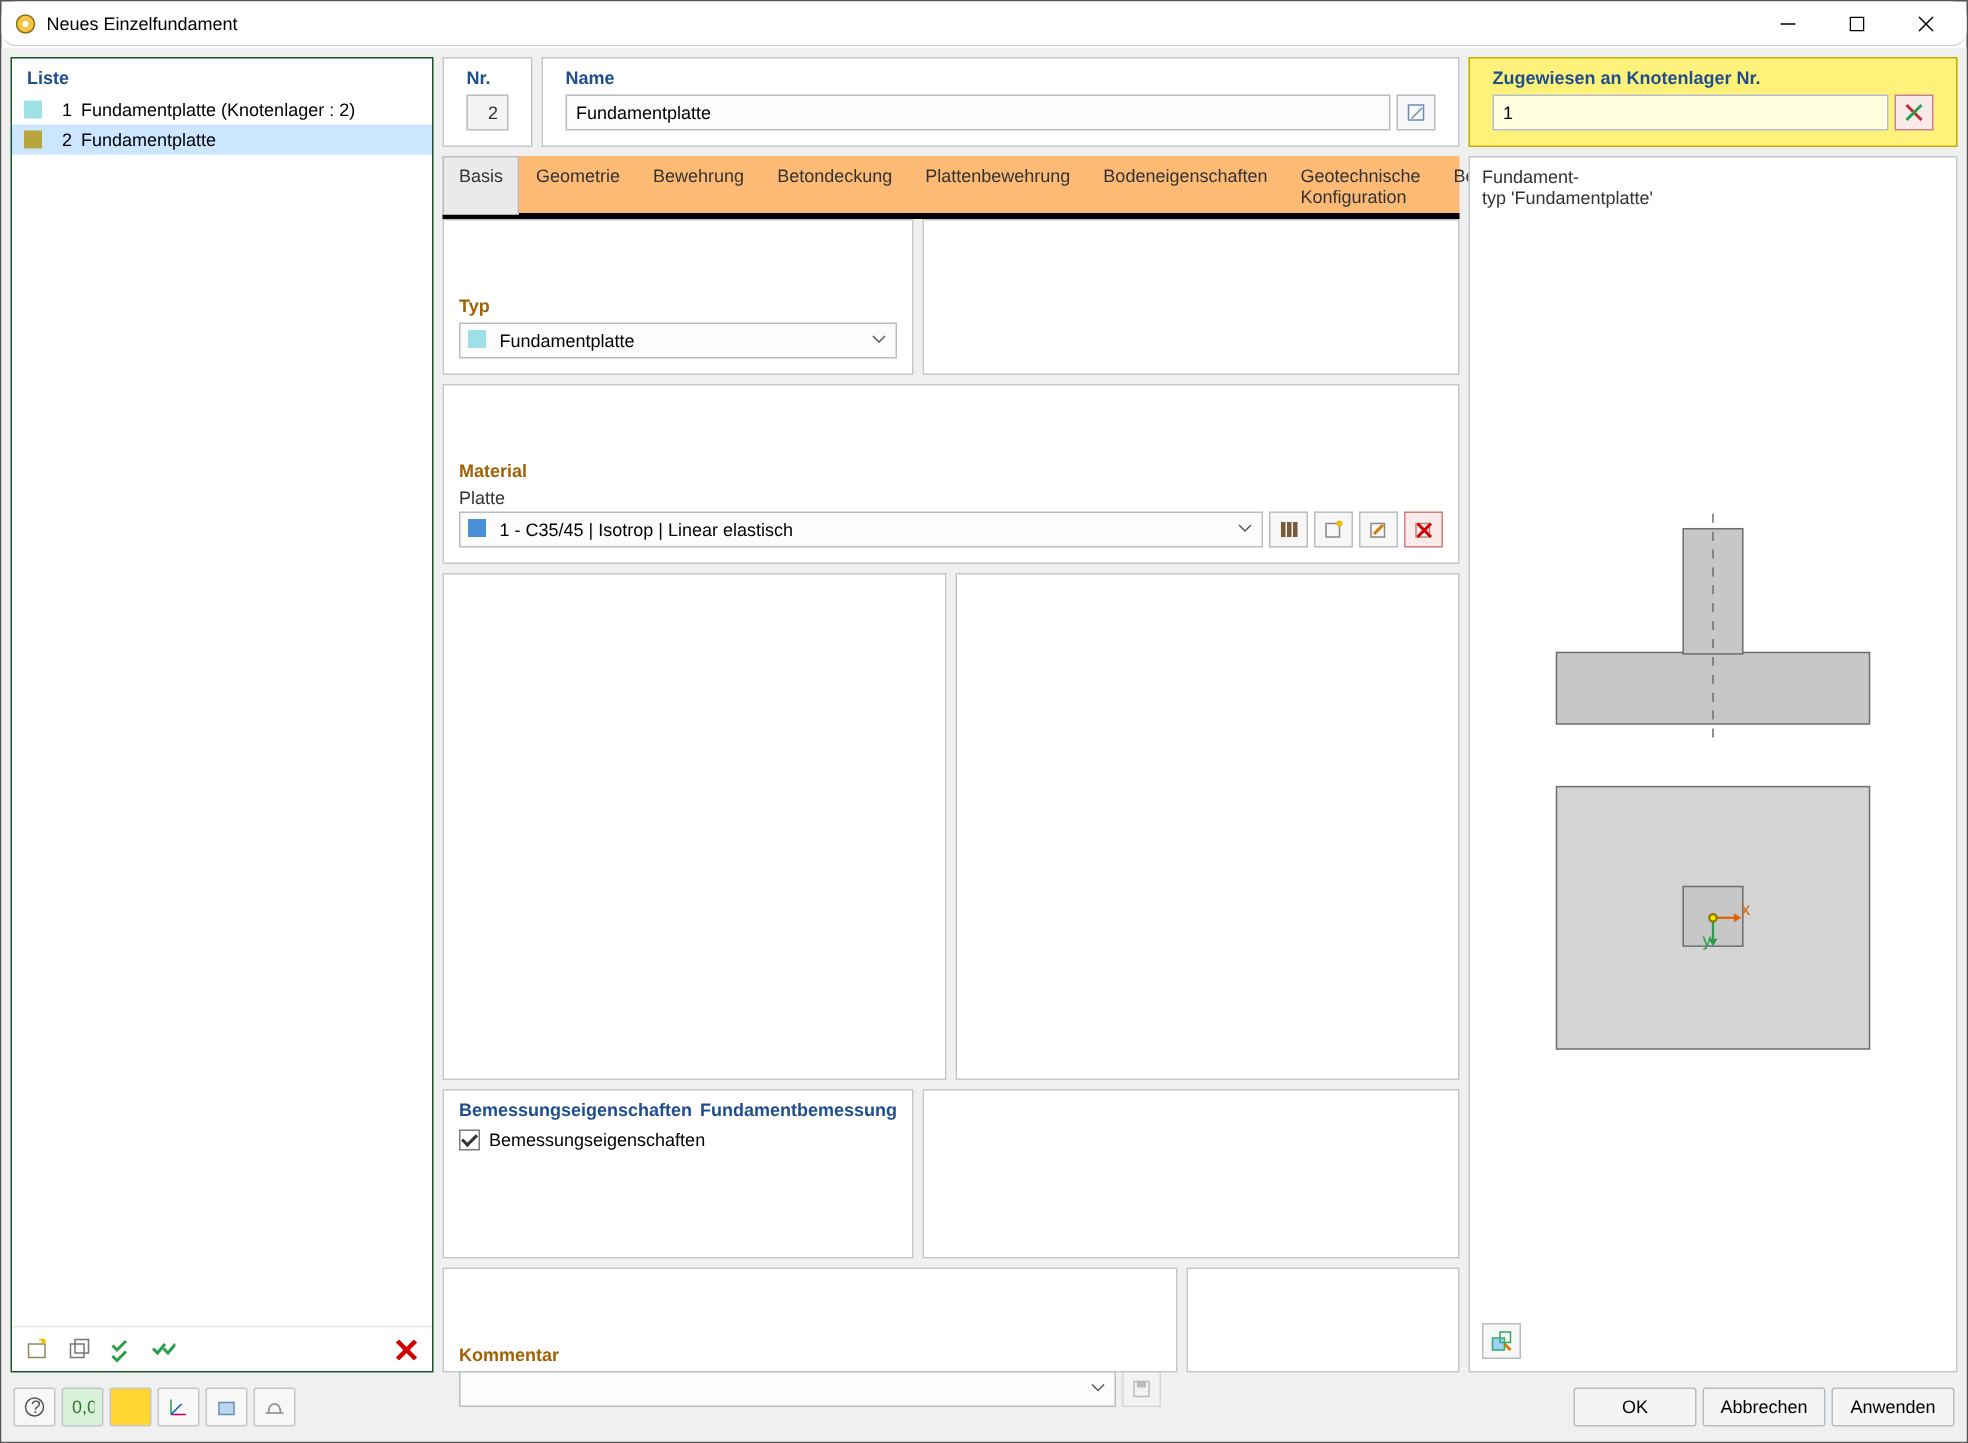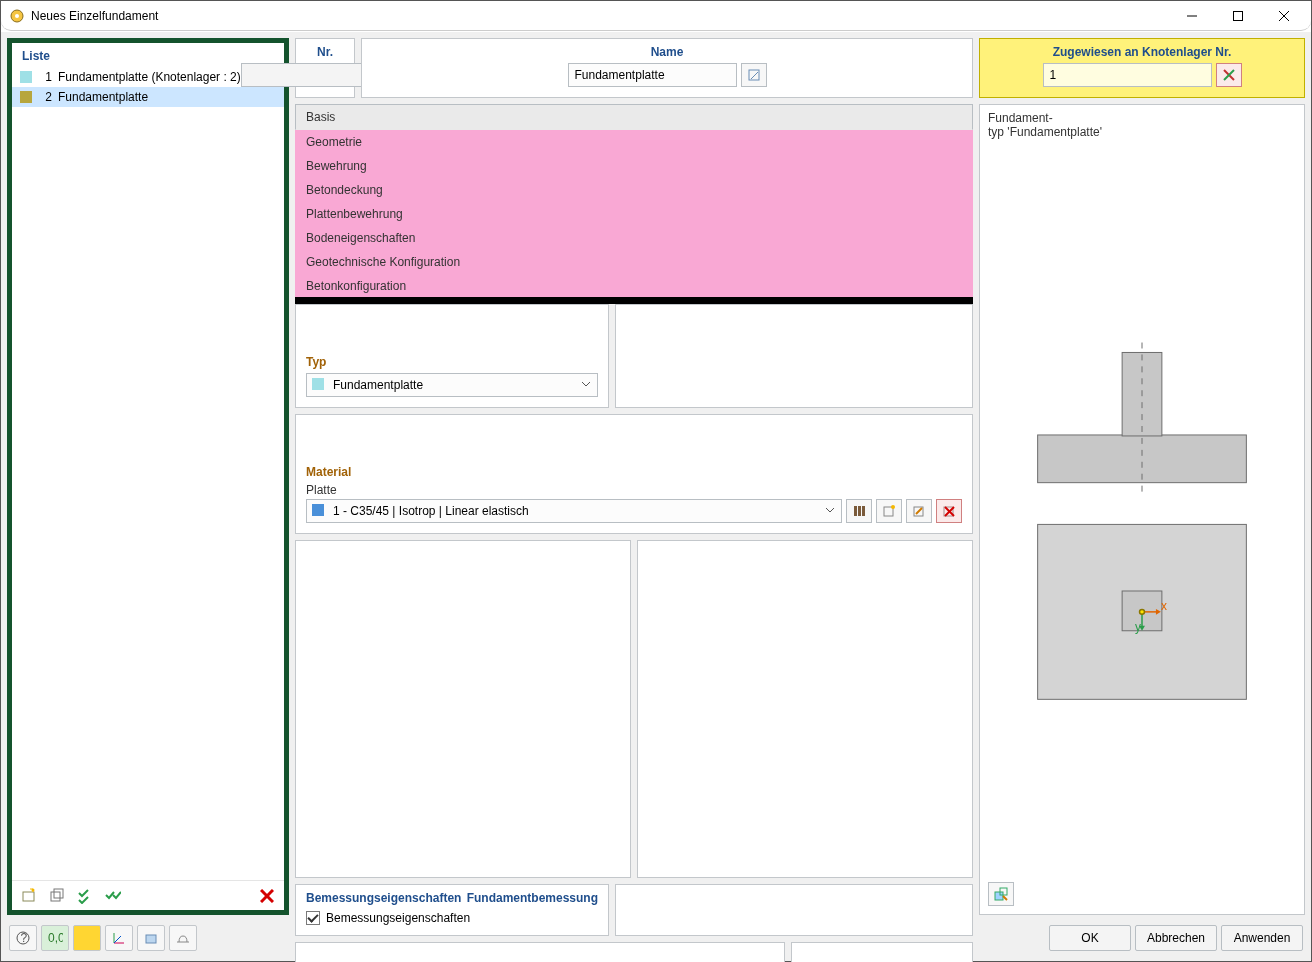--- a/index.html
+++ b/index.html
@@ -6,46 +6,46 @@
 body { margin: 0; background: #fff; }
 .window { width: 1312px; height: 962px; background: #fff; position: relative; border: 1px solid #555; }
 .titlebar { height: 30px; background: #fff; display: flex; align-items: center; padding: 0 4px 0 8px; border-bottom: 1px solid #ccc; border-radius: 10px; }
 .titlebar .app-icon { width:16px; height:16px; margin-right:6px; }
 .titlebar .title { flex:1; color:#000; }
 .winbtns { display:flex; }
 .winbtn { width:46px; height:29px; display:flex; align-items:center; justify-content:center; background:transparent; border:none; }
 .winbtn svg { width:10px; height:10px; }
 .body { position:absolute; top:31px; left:0; right:0; bottom:0; display:flex; flex-direction:column; background:#f0f0f0; padding:6px; gap:6px; }
 .main-row { display:flex; flex:1; gap:6px; min-height:0; }
-.left-pane { width:282px; background:#fff; border:5px solid #14532d; display:flex; flex-direction:column; }
+.left-pane { width:282px; background:#fff; border:1px solid #14532d; display:flex; flex-direction:column; }
 .pane-head { color:#1f4e8c; font-weight:600; padding:6px 10px 4px; }
 .list { flex:1; overflow:auto; }
 .list-item { display:flex; align-items:center; gap:6px; padding:3px 8px; }
 .list-item.selected { background:#cce6ff; }
 .sw { width:12px; height:12px; flex:0 0 12px; }
 .list-item .num { width:14px; text-align:right; }
 .left-tools { height:30px; border-top:1px solid #e5e5e5; display:flex; align-items:center; padding:0 6px; gap:6px; }
 .left-tools .spacer { flex:1; }
 .tbtn { width:22px; height:22px; display:flex; align-items:center; justify-content:center; border:1px solid transparent; background:transparent; border-radius:2px; cursor:pointer; }
 .right-area { flex:1; display:flex; flex-direction:column; min-width:0; gap:6px; }
 .hdr-row { display:flex; gap:6px; }
-.hdr-block { background:#fff; border:1px solid #c3c7cb; padding:6px 15px 10px; display:flex; flex-direction:column; gap:4px;align-items:center; }
+.hdr-block { background:#fff; border:1px solid #c3c7cb; padding:6px 15px 10px; display:flex; flex-direction:column; gap:4px; }
 .hdr-nr { width:60px; }
 .hdr-name { flex:1; }
 .hdr-assign { width:326px; background:#fff27a; border-color:#c0b000; }
 .lbl-blue { color:#1f4e8c; font-weight:600; }
 .inp { height:24px; border:1px solid #b8bec3; background:#fcfcfc; padding:0 6px; }
 .inp-row { display:flex; gap:4px; align-items:center; }
 .inp-row .inp { flex:1; }
 .inp.ro { background:#f4f4f4; text-align:right; color:#333; }
 .iconbtn { width:26px; height:24px; border:1px solid #b8bec3; background:#f7f7f7; display:flex; align-items:center; justify-content:center; cursor:pointer; }
 .iconbtn.del { border-color:#d08080; background:#fbeaea; }
 .content-row { flex:1; display:flex; gap:6px; min-height:0; }
 .tabs-col { flex:1; display:flex; flex-direction:column; min-width:0; }
-.tabs { display:flex; border-bottom:7px solid #000000; background:#f9a8d4;flex-direction:column; }
+.tabs { display:flex; border-bottom:4px solid #000000; background:#fdba74; }
 .tab { padding:5px 10px; color:#333; cursor:pointer; border:1px solid transparent; border-bottom:none; margin-bottom:-1px; }
 .tab.active { background:#eaeaea; border-color:#b8bec3; border-bottom:1px solid #eaeaea; }
 .tab-body { flex:1; display:flex; flex-direction:column; gap:6px; min-height:0; }
 .row-two { display:flex; gap:6px; }
 .panel { background:#fff; border:1px solid #c3c7cb; padding:6px 10px 10px; }
 .panel .ptitle { color:#a16207; font-weight:700; margin-bottom:4px;margin-top:44px; }
 .sel-wrap { position:relative; }
 .sel { width:100%; height:24px; border:1px solid #b8bec3; background:#fcfcfc; padding:0 24px 0 26px; display:flex; align-items:center; cursor:pointer; }
 .sel .chev { position:absolute; right:6px; top:5px; }
 .sel .sw { position:absolute; left:6px; top:5px; }

